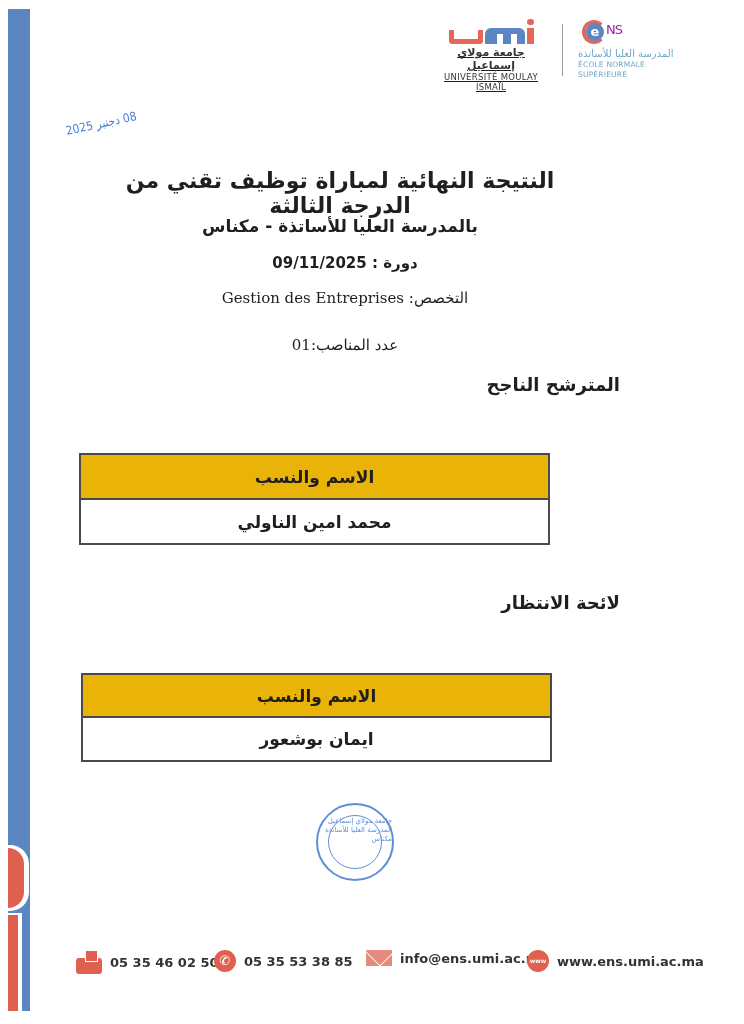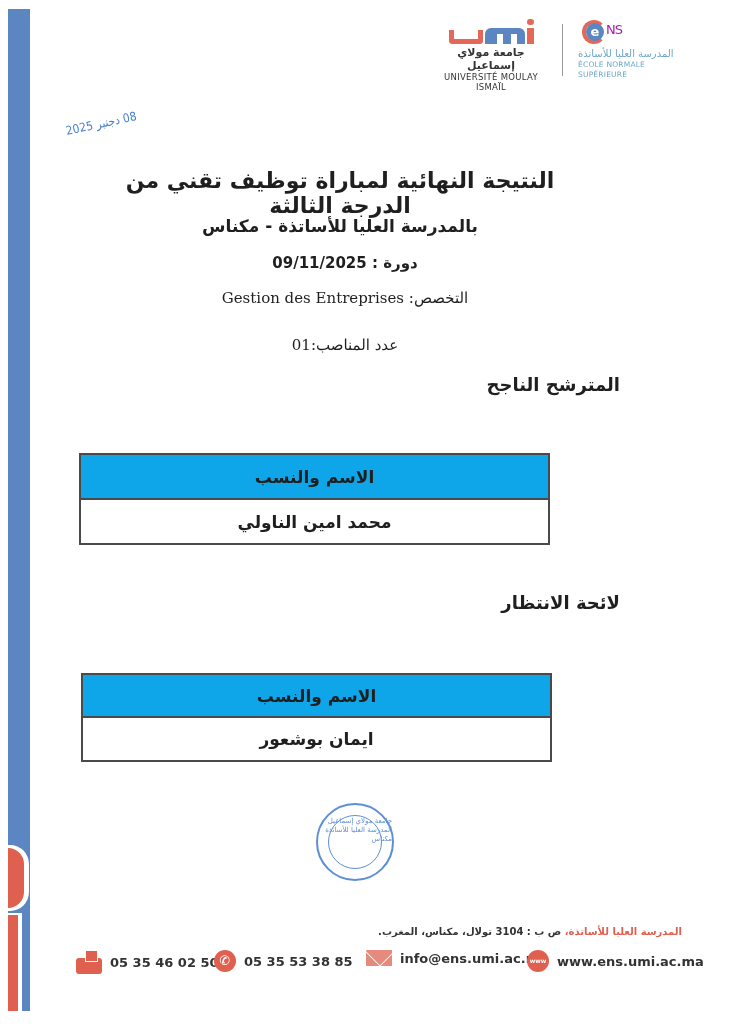--- a/index.html
+++ b/index.html
@@ -10,21 +10,21 @@
   .abs { position:absolute; }
   
   .stripe-blue { left:8px; top:9px; width:22px; height:1002px; background:#5b86c2; }
   .stripe-red-arc {
     left:8px; top:848px; width:16px; height:60px; background:#e0604f;
     border-radius:0 30px 30px 0; box-shadow: 2px 0 0 3px #fff;
   }
   .stripe-red-bar { left:8px; top:915px; width:10px; height:96px; background:#e0604f; box-shadow: 2px 0 0 2px #fff; }
 
   
-  .umi-logo { left:440px; top:18px; width:102px; height:62px; text-align:center; }
+  .umi-logo { left:440px; top:18px; width:102px; height:62px; text-align:center;text-decoration:underline; }
   .umi-mark { display:flex; justify-content:center; align-items:flex-end; gap:2px; height:26px; }
   .umi-mark .u { width:34px; height:14px; border:5px solid #e56757; border-top:none; border-radius:0 0 4px 4px; box-sizing:border-box; }
   .umi-mark .m { width:40px; height:16px; background:#5b86c2; border-radius:6px 6px 0 0; position:relative; }
   .umi-mark .m:after { content:""; position:absolute; left:12px; bottom:0; width:6px; height:10px; background:#fff; }
   .umi-mark .m:before { content:""; position:absolute; left:26px; bottom:0; width:6px; height:10px; background:#fff; }
   .umi-mark .i { width:7px; height:16px; background:#e56757; position:relative; }
   .umi-mark .i:before { content:""; position:absolute; left:0; top:-9px; width:7px; height:6px; background:#e56757; border-radius:3px; }
   .umi-ar { font-size:11px; color:#333; line-height:13px; margin-top:2px; font-weight:bold; direction:rtl; }
   .umi-fr { font-size:8.5px; color:#333; letter-spacing:0.3px; line-height:10px; }
   .logo-divider { left:562px; top:24px; width:1px; height:52px; background:#9a9a9a; }
@@ -45,21 +45,21 @@
   .session { left:200px; top:254px; width:290px; text-align:center; font-size:15px; font-weight:bold; direction:rtl; }
   .specialty { left:160px; top:289px; width:370px; text-align:center; font-size:15px; font-family:"DejaVu Serif", serif; direction:rtl; }
   .posts { left:200px; top:336px; width:290px; text-align:center; font-size:15px; font-family:"DejaVu Serif", serif; direction:rtl; }
   .section-title { font-size:18px; font-weight:bold; direction:rtl; text-align:right; }
   .sec-winner { left:420px; top:374px; width:200px; }
   .sec-waiting { left:420px; top:592px; width:200px; }
 
   
   table.result { position:absolute; border-collapse:collapse; border:2px solid #4a4a4a; }
   table.result th, table.result td { border:2px solid #4a4a4a; text-align:center; font-weight:bold; font-size:17px; direction:rtl; padding:0; }
-  table.result th { background:#0ea5e9; }
+  table.result th { background:#eab308; }
   .t1 { left:79px; top:453px; width:471px; }
   .t1 th { height:43px; } .t1 td { height:43px; }
   .t2 { left:81px; top:673px; width:471px; }
   .t2 th { height:41px; } .t2 td { height:42px; }
 
   
   .seal { left:316px; top:803px; width:78px; height:78px; border:2px solid #5d8fd6; border-radius:50%; box-sizing:border-box; }
   .seal-inner { position:absolute; left:10px; top:10px; width:54px; height:54px; border:1.5px solid #5d8fd6; border-radius:50%; box-sizing:border-box; }
   .seal-text { position:absolute; left:0; top:12px; width:100%; text-align:right; color:#5d8fd6; font-size:7px; line-height:9px; direction:rtl; }
 
@@ -138,23 +138,20 @@
       </tr>
 </tbody>
   </table>
 
 <div class="abs seal">
   <div class="seal-inner"></div>
   <div class="seal-text">جامعة مولاي إسماعيل المدرسة العليا للأساتذة مكناس</div>
 </div>
 
 <div class="abs footer-address">
-  <span class="addr-ar">
-    <span class="red">المدرسة العليا للأساتذة،</span><span class="dark"> ص ب : 3104 تولال، مكناس، المغرب.</span>
-  </span>
 </div>
 <div class="abs contact-row">
   <div class="contact" style="left:0;">
     <span class="icon fax-icon">
         <span class="body"></span>
         <span class="paper"></span>
       </span>
     <span>05 35 46 02 50</span>
   </div>
   <div class="contact" style="left:138px;">

